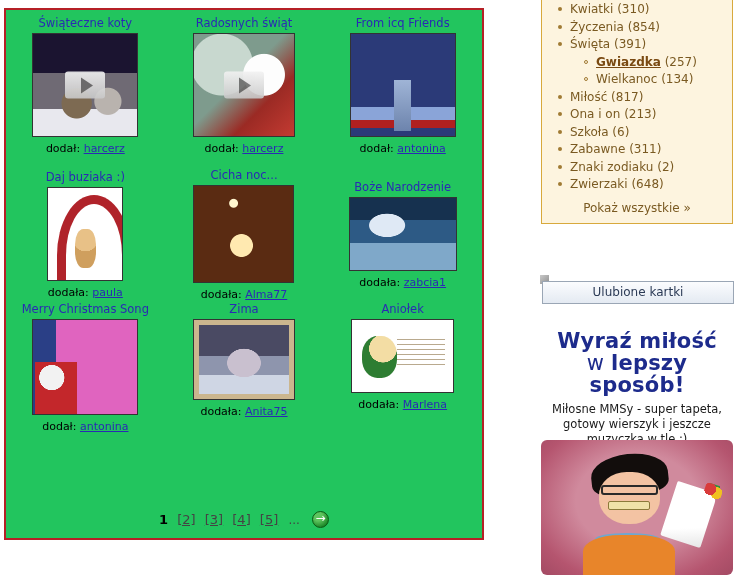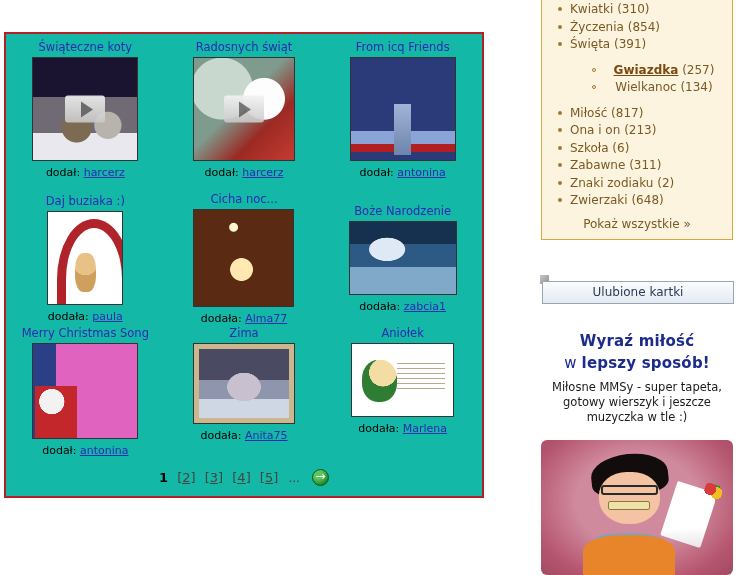--- a/index.html
+++ b/index.html
@@ -8,24 +8,24 @@
     width: 744px; height: 575px;
     background: #ffffff;
     font-family: "DejaVu Sans", "Liberation Sans", sans-serif;
     overflow: hidden;
   }
   #page { position: relative; width: 744px; height: 575px; background:#fff; }
 
   
   #cards-panel {
     position: absolute;
-    left: 4px; top: 32px;
-    width: 480px; height: 466px;
+    left: 4px; top: 8px;
+    width: 480px; height: 532px;
     border: 2px solid #b52026;
-    background: #14b8a6;
+    background: #22c55e;
   }
   #cards-grid {
     position: relative;
     width: 100%;
     padding-top: 6px;
   }
   .card-row { display: flex; width: 100%; }
   .card-cell {
     width: 33.333%;
     text-align: center;
@@ -161,21 +161,21 @@
     font-size: 12px;
     line-height: 17.5px;
     position: relative;
     padding-left: 12px;
   }
   #cat-list > li > .bullet {
     position: absolute; left: 0; top: 6px;
     width: 4px; height: 4px; border-radius: 50%;
     background: #a07a33;
   }
-  #cat-list .sublist { list-style: none; margin: 8px; padding: 0 0 0 14px; text-align: center; }
+  #cat-list .sublist { list-style: none; margin: 0; padding: 0 0 0 14px; }
   #cat-list .sublist li {
     color: #7a5a22;
     font-size: 12px;
     line-height: 17.5px;
     position: relative;
     padding-left: 12px;
   }
   #cat-list .sublist li > .bullet-o {
     position: absolute; left: 0; top: 6px;
     width: 4px; height: 4px; border-radius: 50%;
@@ -204,21 +204,21 @@
     color: #2b3a55;
     font-size: 12px;
     line-height: 21px;
     text-align: center;
   }
 
   
   #promo { position: absolute; left: 541px; top: 330px; width: 192px; text-align: center; }
   #promo .p1 {
     color: #1d2b8c;
-    font-size: 15px;
+    font-size: 21px;
     font-weight: bold;
     line-height: 22px;
     letter-spacing: .2px;
   }
   #promo .p1 .light { font-weight: normal; }
   #promo .p2 {
     color: #1a1a1a;
     font-size: 11.5px;
     line-height: 15px;
     margin-top: 6px;

